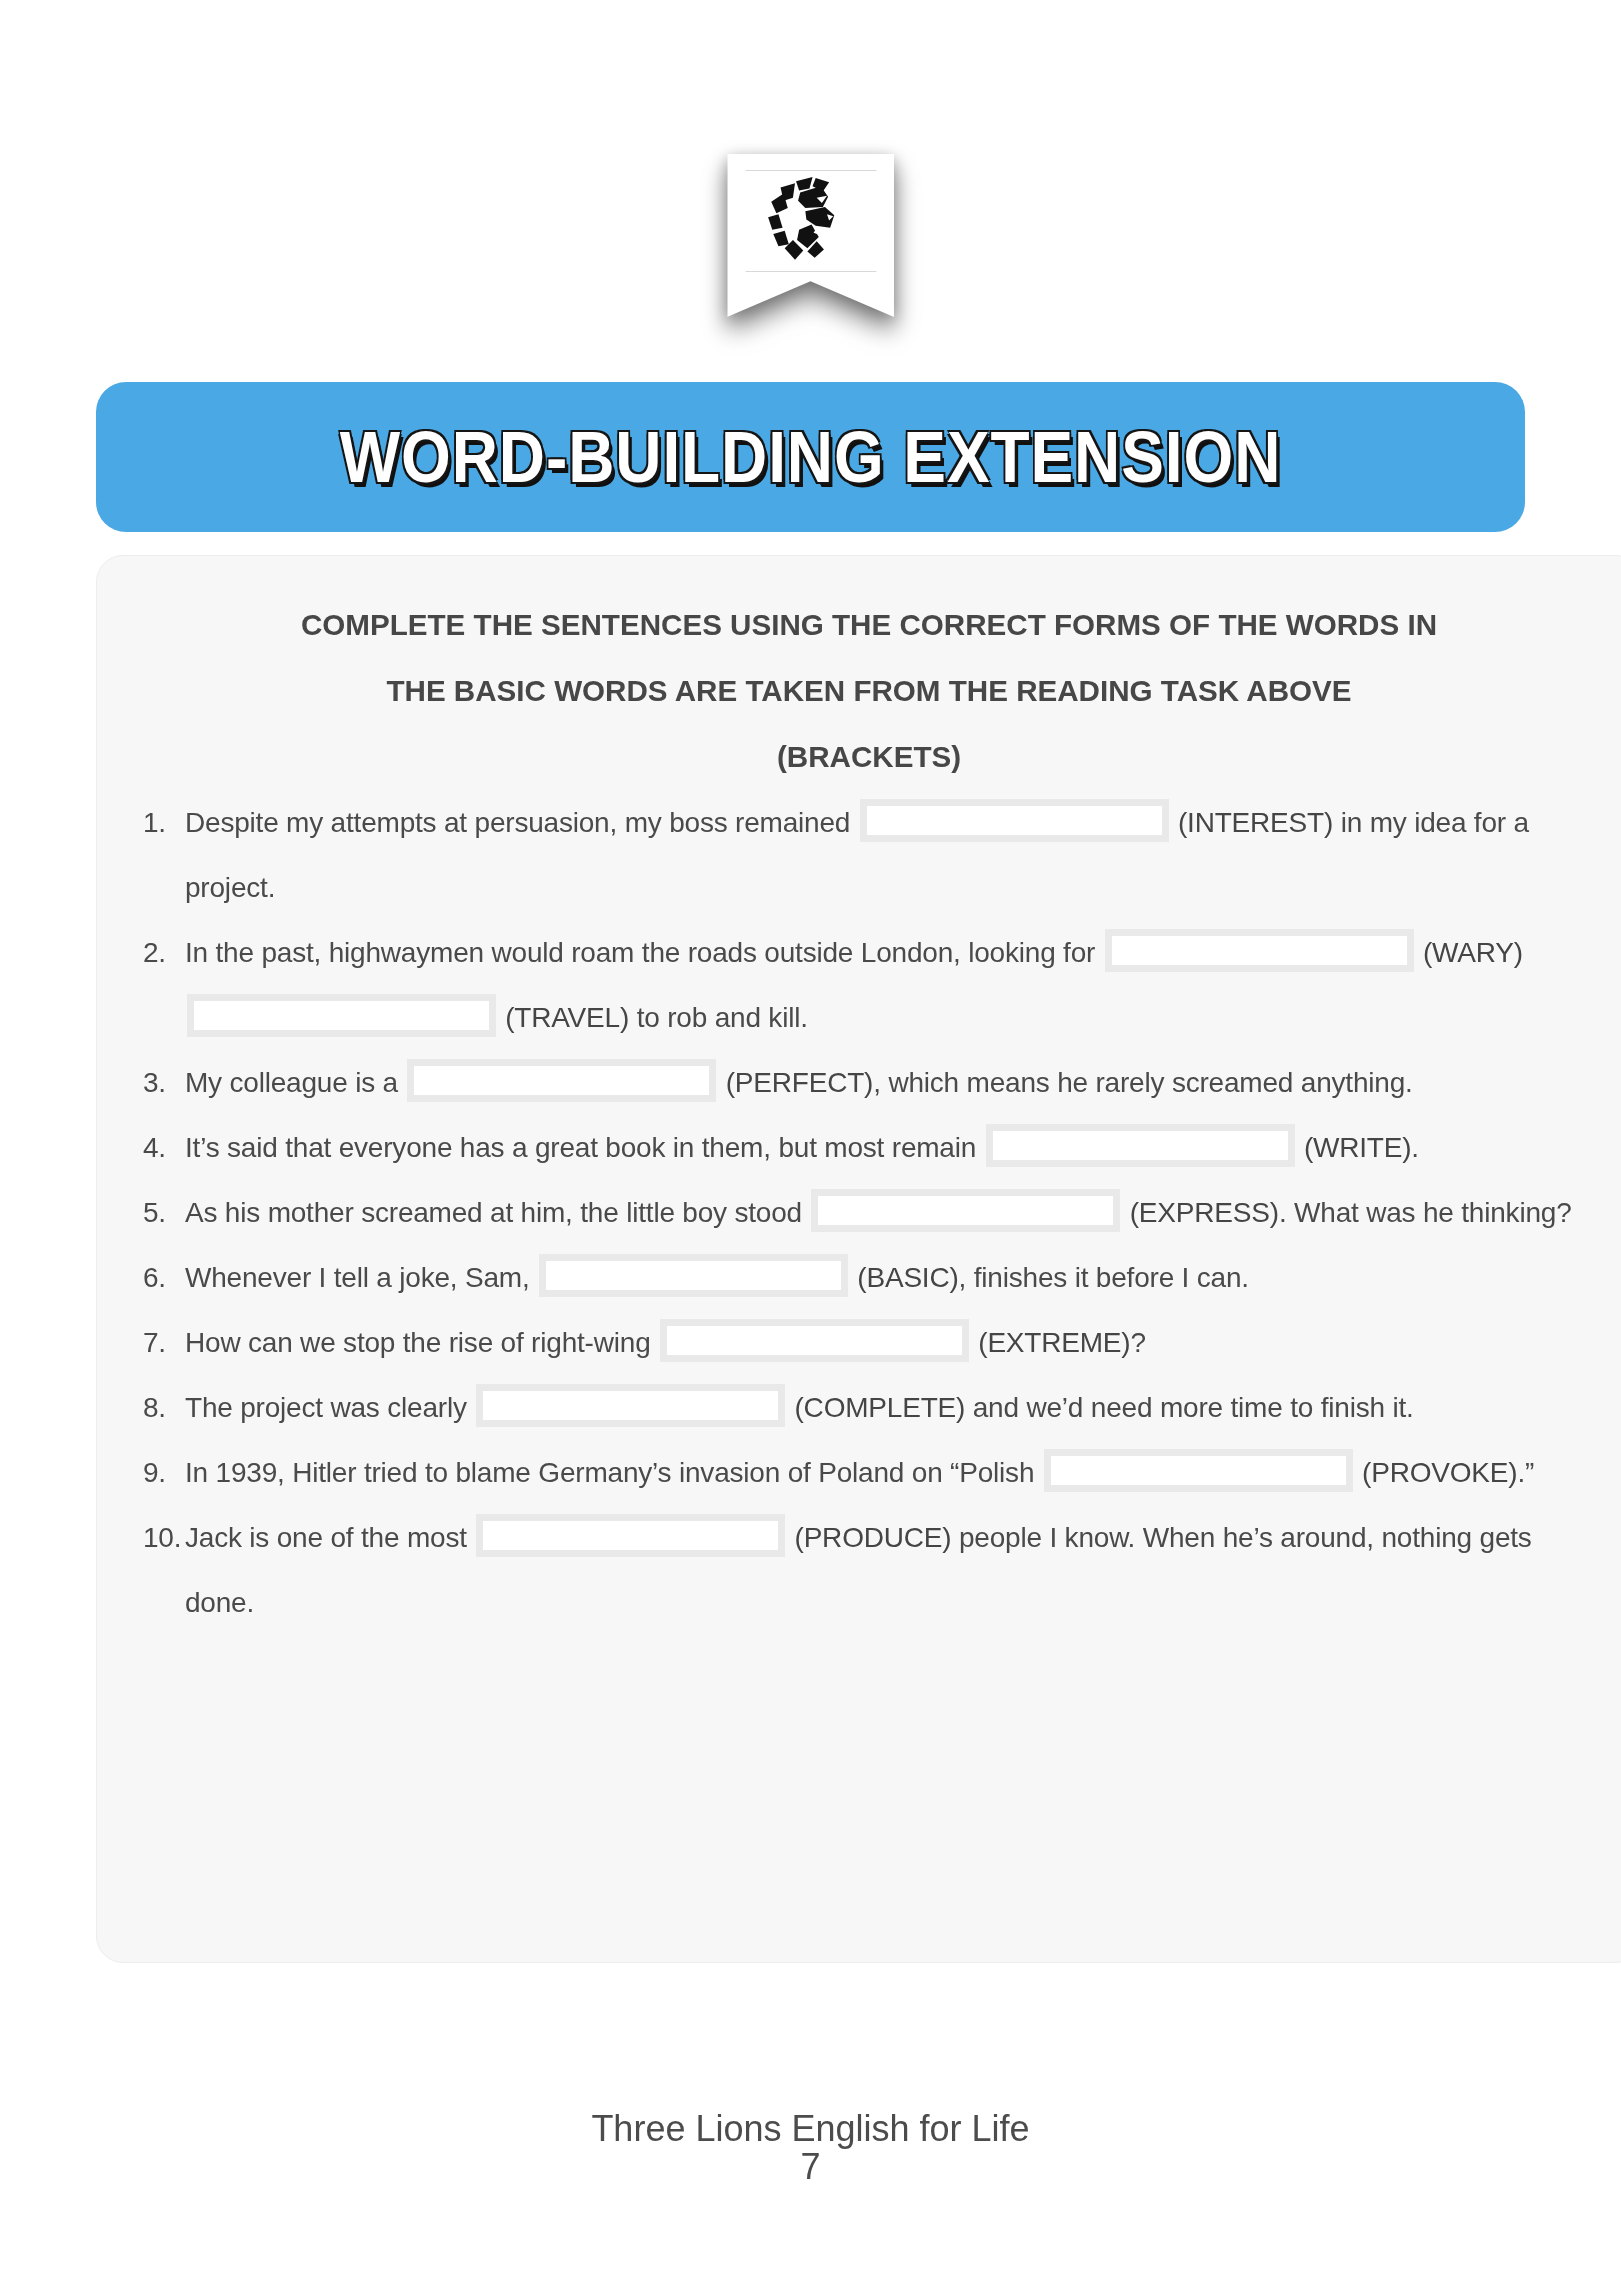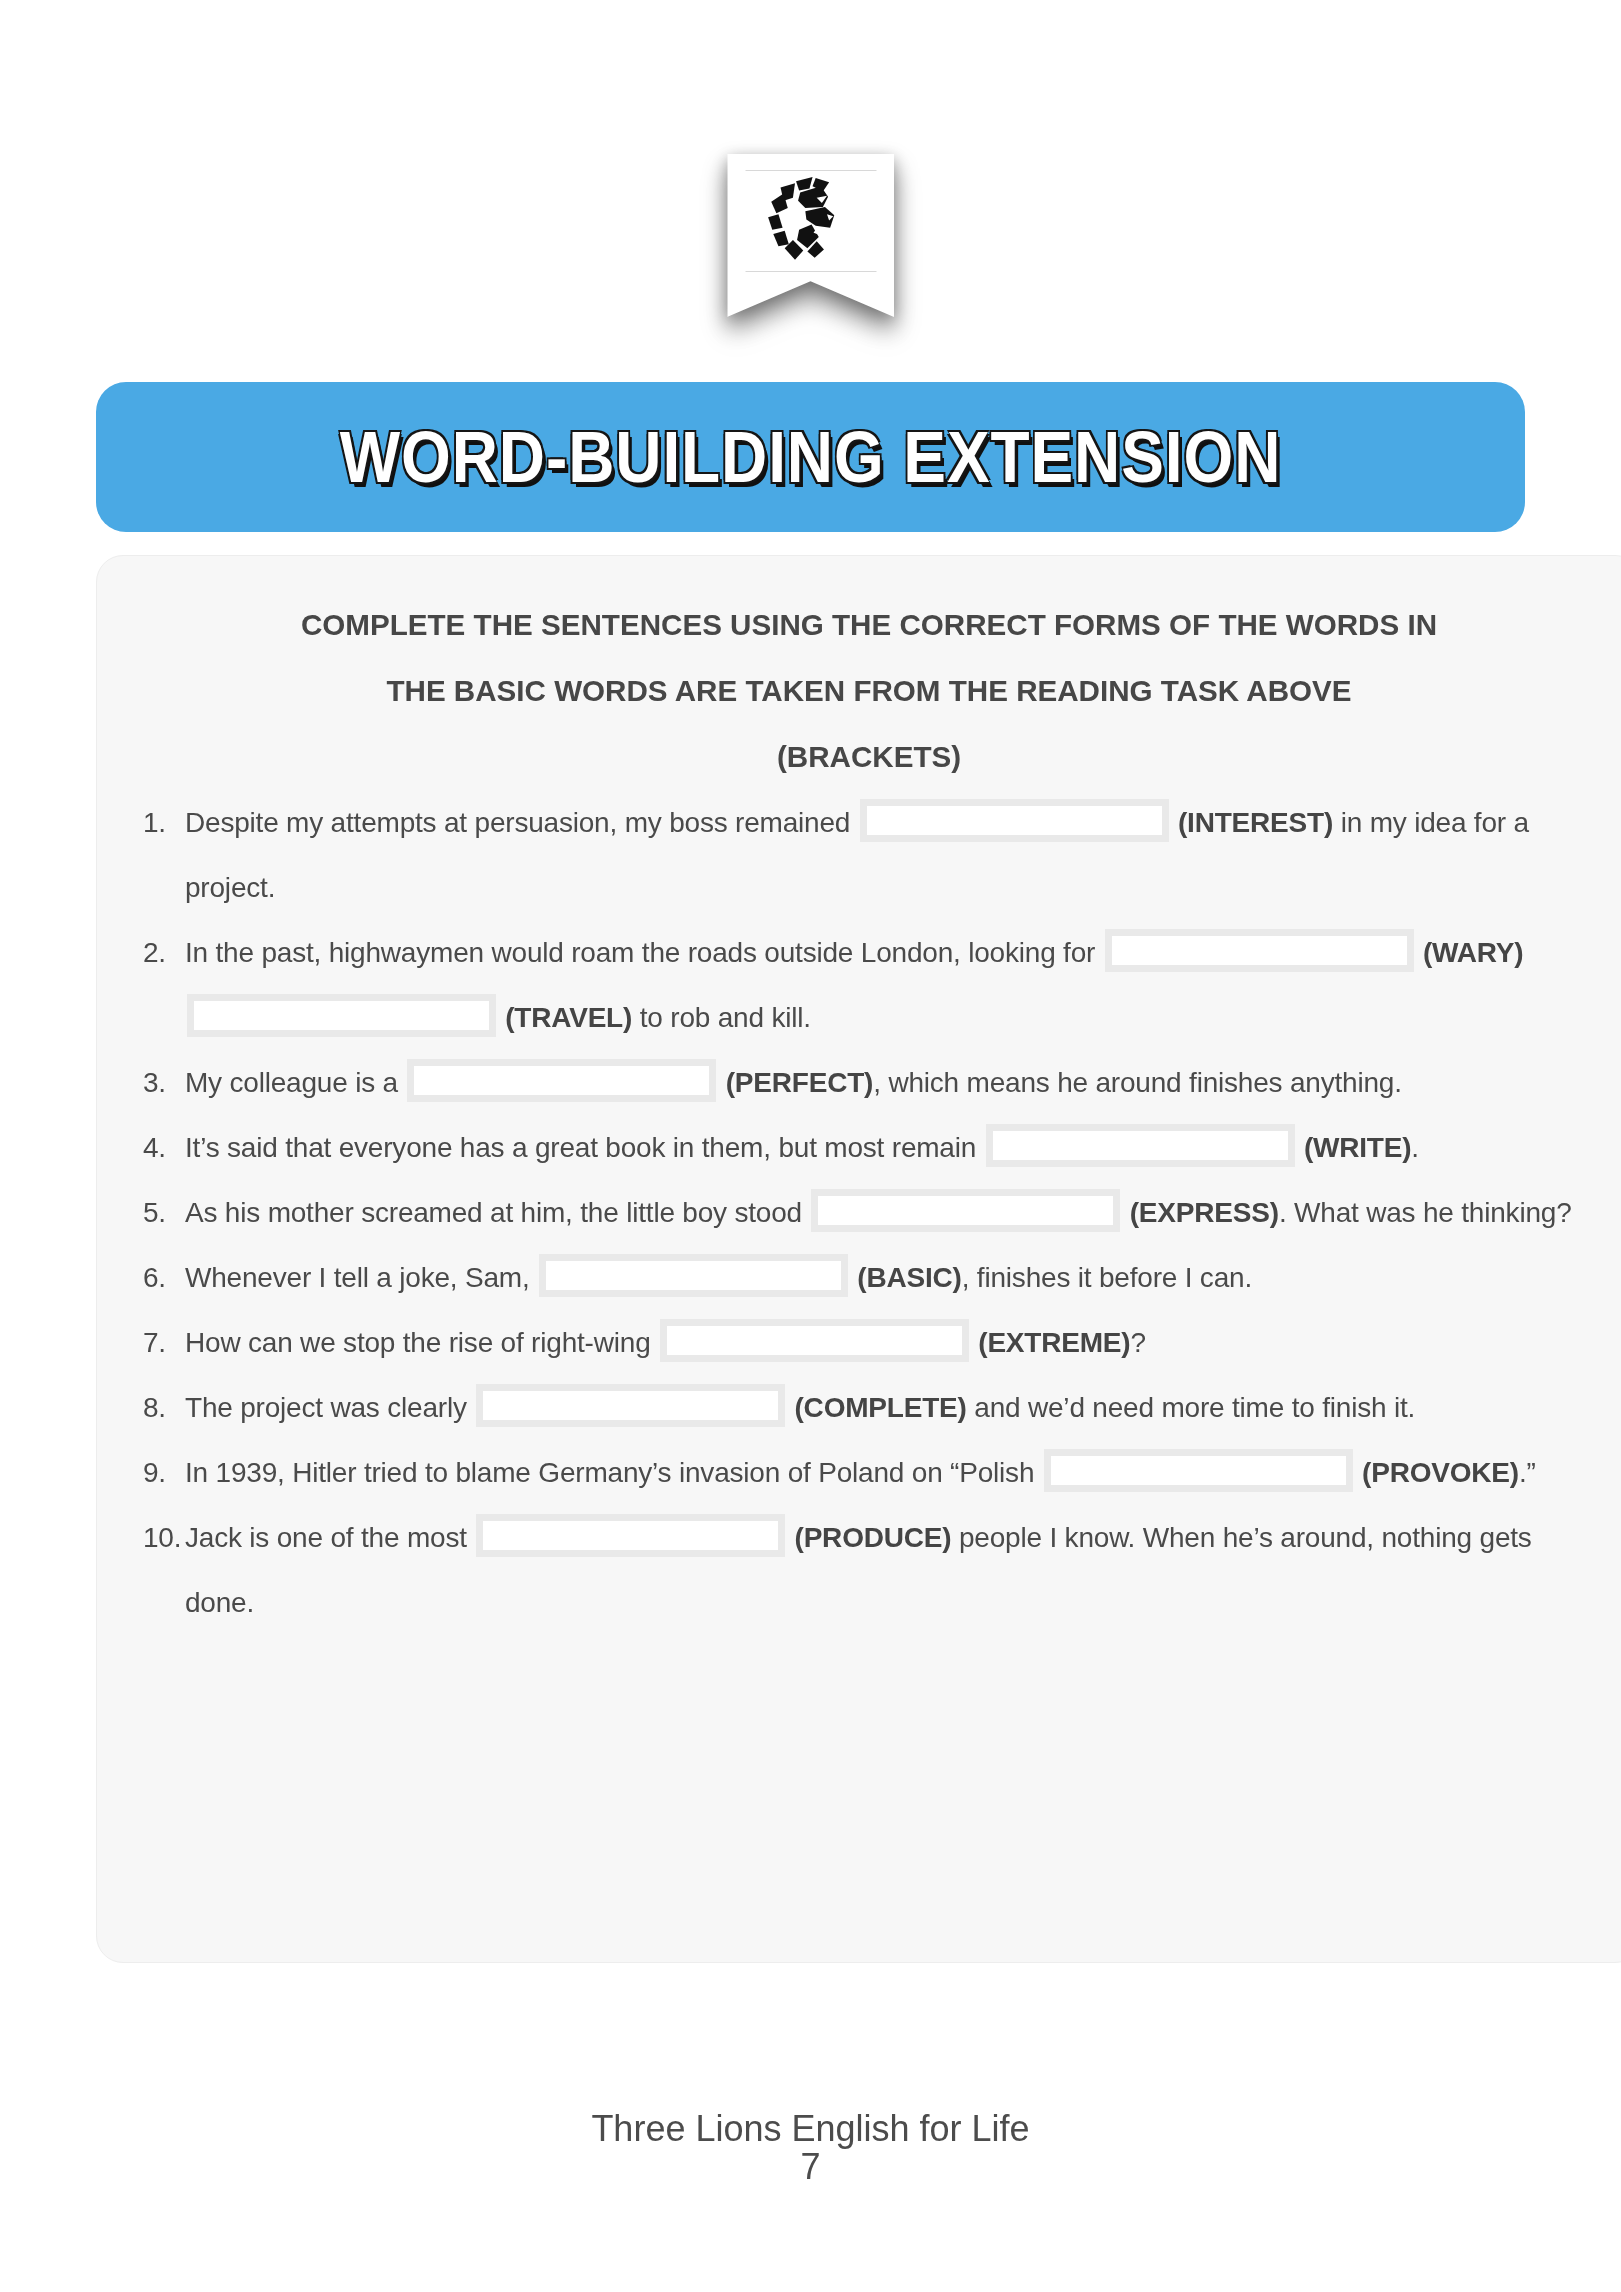--- a/index.html
+++ b/index.html
@@ -49,21 +49,21 @@
     text-align:center;font-weight:700;font-size:29.6px;color:#474747;line-height:66px;
   }
   .items{
     margin-top:0;padding:0 52px 36px 88px;
   }
   .item{
     position:relative;font-size:28px;color:#4a4a4a;line-height:65px;
     letter-spacing:-0.2px;
   }
   .num{position:absolute;left:-42px;top:0;}
-  .bold{font-weight:700;color:#454545;}
+  .bold{font-weight:400;color:#454545;}
   .blank{
     display:inline-block;width:295px;height:29px;background:#ffffff;
     border:7.2px solid #e9e9e9;vertical-align:-9.9px;margin:0 1.8px;
   }
 
   
   .footer{
     position:absolute;top:2110px;left:0;width:100%;
     text-align:center;font-size:36px;color:#4c4c4c;line-height:38px;
   }
@@ -105,21 +105,21 @@
 
 <div class="panel">
   <div class="instr">
     <div>COMPLETE THE SENTENCES USING THE CORRECT FORMS OF THE WORDS IN</div>
     <div>THE BASIC WORDS ARE TAKEN FROM THE READING TASK ABOVE</div>
     <div>(BRACKETS)</div>
   </div>
   <div class="items" id="items-list">
       <div class="item"><span class="num">1.</span><span>Despite my attempts at persuasion, my boss remained </span><span class="blank"></span><span class="bold"> (INTEREST)</span><span> in my idea for a project.</span></div>
       <div class="item"><span class="num">2.</span><span>In the past, highwaymen would roam the roads outside London, looking for </span><span class="blank"></span><span class="bold"> (WARY) </span><span class="blank"></span><span class="bold"> (TRAVEL)</span><span> to rob and kill.</span></div>
-      <div class="item"><span class="num">3.</span><span>My colleague is a </span><span class="blank"></span><span class="bold"> (PERFECT)</span><span>, which means he around finishes anything.</span></div>
+      <div class="item"><span class="num">3.</span><span>My colleague is a </span><span class="blank"></span><span class="bold"> (PERFECT)</span><span>, which means he rarely screamed anything.</span></div>
       <div class="item"><span class="num">4.</span><span>It’s said that everyone has a great book in them, but most remain </span><span class="blank"></span><span class="bold"> (WRITE)</span><span>.</span></div>
       <div class="item"><span class="num">5.</span><span>As his mother screamed at him, the little boy stood </span><span class="blank"></span><span class="bold"> (EXPRESS)</span><span>. What was he thinking?</span></div>
       <div class="item"><span class="num">6.</span><span>Whenever I tell a joke, Sam, </span><span class="blank"></span><span class="bold"> (BASIC)</span><span>, finishes it before I can.</span></div>
       <div class="item"><span class="num">7.</span><span>How can we stop the rise of right-wing </span><span class="blank"></span><span class="bold"> (EXTREME)</span><span>?</span></div>
       <div class="item"><span class="num">8.</span><span>The project was clearly </span><span class="blank"></span><span class="bold"> (COMPLETE)</span><span> and we’d need more time to finish it.</span></div>
       <div class="item"><span class="num">9.</span><span>In 1939, Hitler tried to blame Germany’s invasion of Poland on “Polish </span><span class="blank"></span><span class="bold"> (PROVOKE)</span><span>.”</span></div>
       <div class="item"><span class="num">10.</span><span>Jack is one of the most </span><span class="blank"></span><span class="bold"> (PRODUCE)</span><span> people I know. When he’s around, nothing gets done.</span></div>
     </div>
 </div>
 

